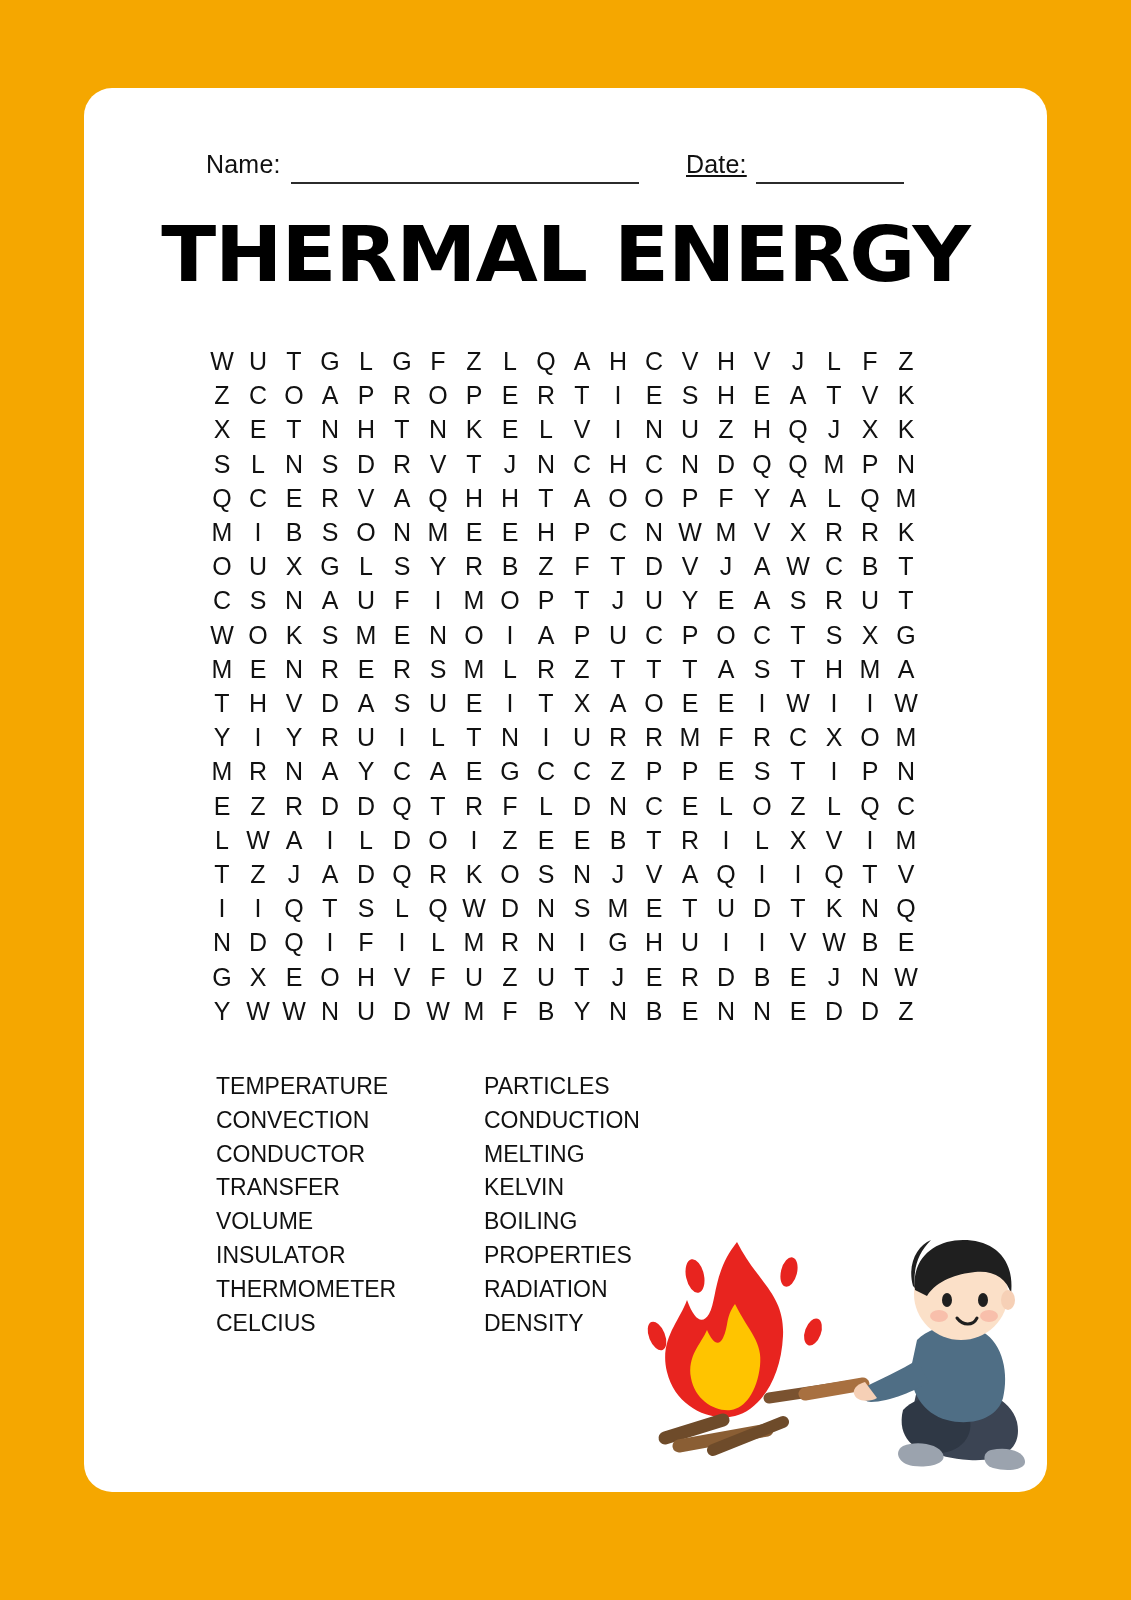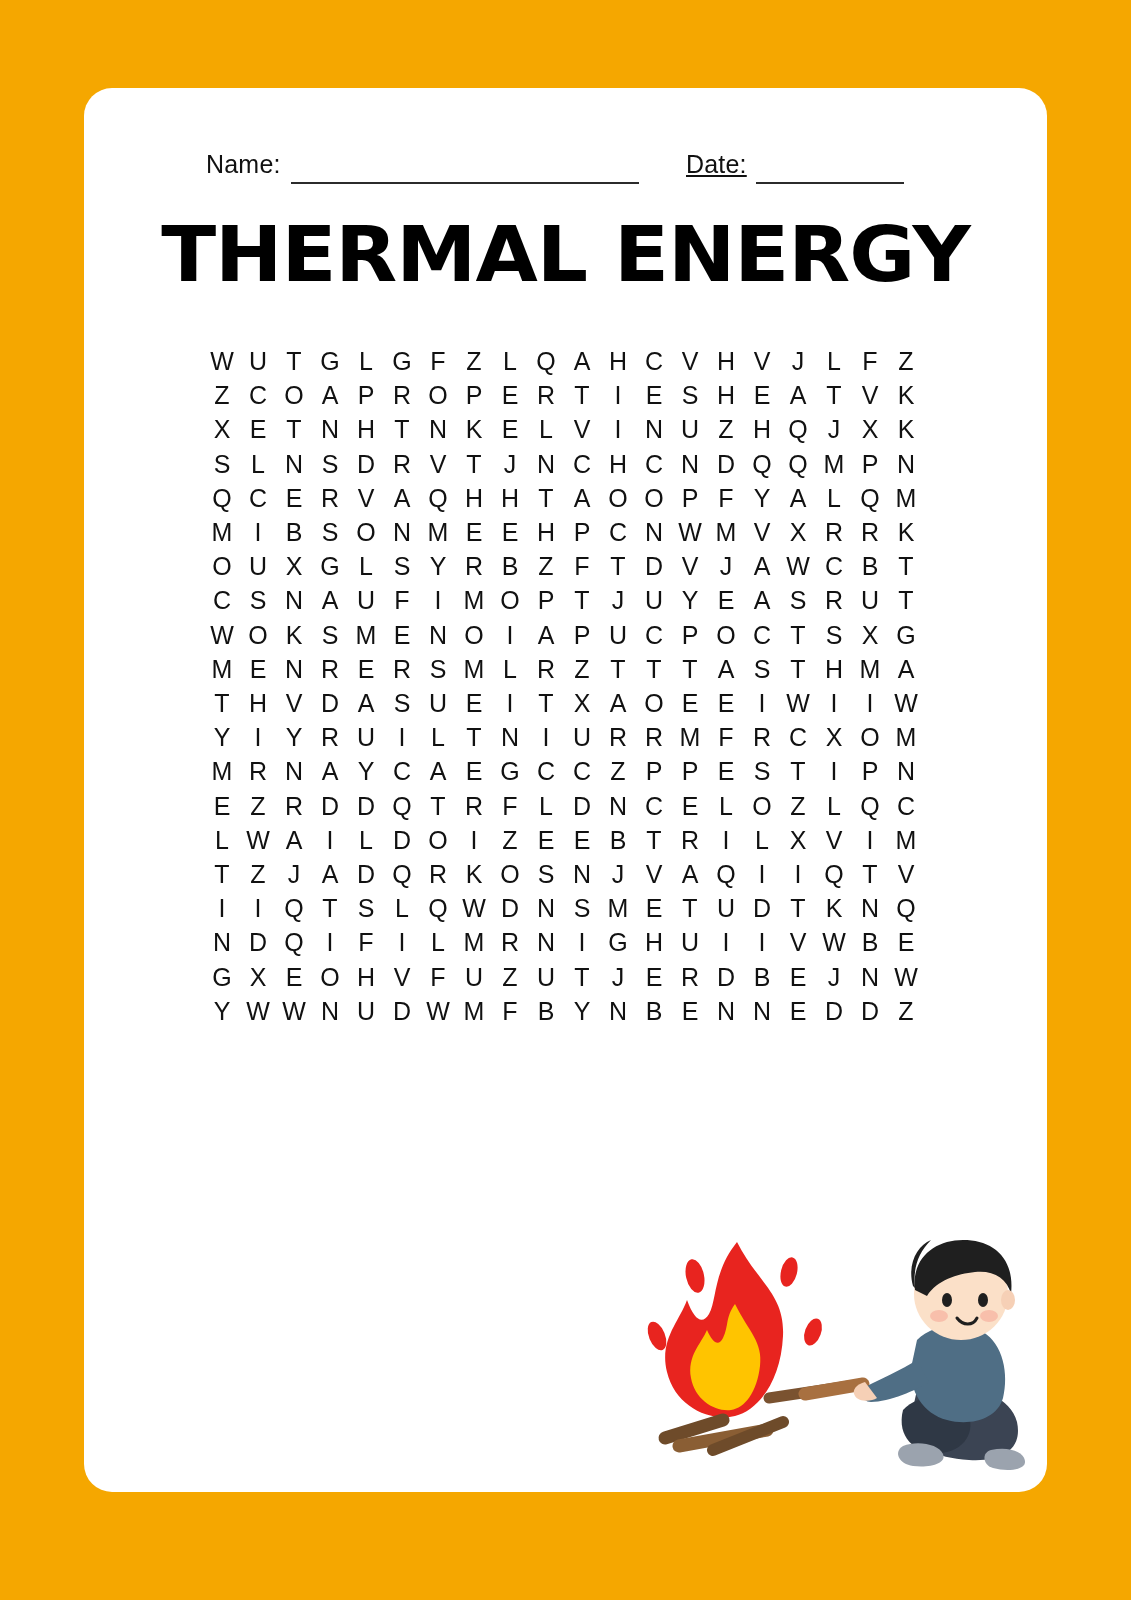--- a/index.html
+++ b/index.html
@@ -522,20 +522,40 @@
       <div class="cell">E</div>
       <div class="cell">N</div>
       <div class="cell">N</div>
       <div class="cell">E</div>
       <div class="cell">D</div>
       <div class="cell">D</div>
       <div class="cell">Z</div>
     </div>
 
   <div class="wordlist">
+    <div class="wl-col" id="wl-col-0">
+        <div class="wl-item">TEMPERATURE</div>
+        <div class="wl-item">CONVECTION</div>
+        <div class="wl-item">CONDUCTOR</div>
+        <div class="wl-item">TRANSFER</div>
+        <div class="wl-item">VOLUME</div>
+        <div class="wl-item">INSULATOR</div>
+        <div class="wl-item">THERMOMETER</div>
+        <div class="wl-item">CELCIUS</div>
+      </div>
+    <div class="wl-col" id="wl-col-1">
+        <div class="wl-item">PARTICLES</div>
+        <div class="wl-item">CONDUCTION</div>
+        <div class="wl-item">MELTING</div>
+        <div class="wl-item">KELVIN</div>
+        <div class="wl-item">BOILING</div>
+        <div class="wl-item">PROPERTIES</div>
+        <div class="wl-item">RADIATION</div>
+        <div class="wl-item">DENSITY</div>
+      </div>
   </div>
 
   <div class="illo">
     <svg viewBox="0 0 420 330" width="420" height="330" xmlns="http://www.w3.org/2000/svg">
 
       <g>
         <ellipse cx="78" cy="122" rx="9" ry="17" fill="#E8241F" transform="rotate(-12 78 122)"></ellipse>
         <ellipse cx="172" cy="118" rx="8" ry="15" fill="#E8241F" transform="rotate(14 172 118)"></ellipse>
         <ellipse cx="40" cy="182" rx="8" ry="15" fill="#E8241F" transform="rotate(-22 40 182)"></ellipse>
         <ellipse cx="196" cy="178" rx="8" ry="14" fill="#E8241F" transform="rotate(20 196 178)"></ellipse>

